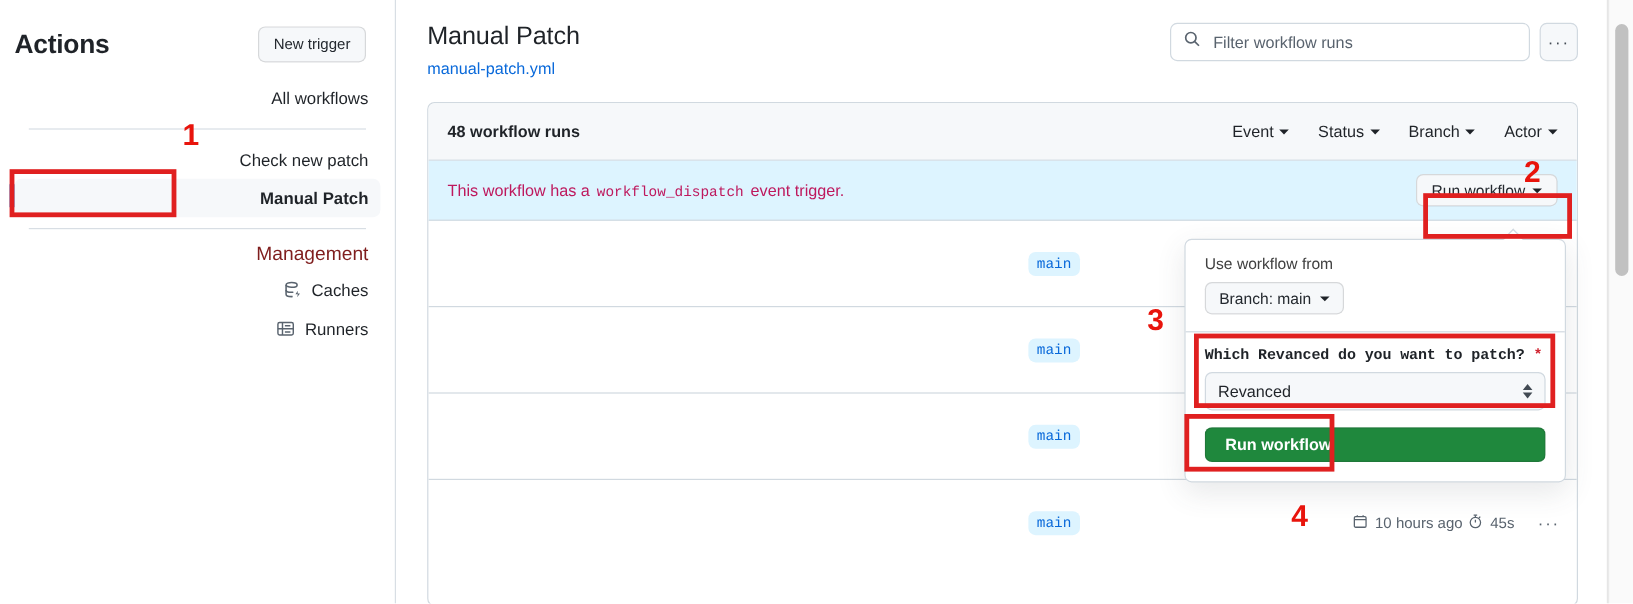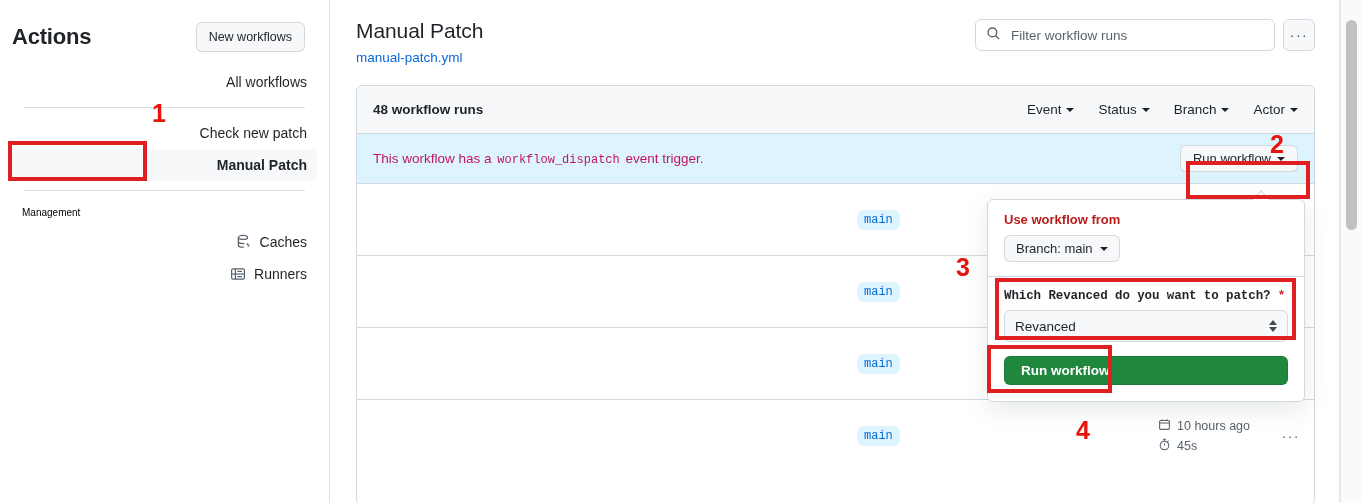--- a/index.html
+++ b/index.html
@@ -52,22 +52,23 @@
     background: #f6f8fa; font-weight: 600;
   }
   .nav-item.selected::before {
     content: ""; position: absolute; left: -4px; top: 3px;
     width: 4px; height: 22px; background: #0969da; border-radius: 6px;
   }
   .nav-divider {
     height: 1px; background: #d8dee4; margin: 9px 12px 9px 12px;
   }
   .nav-section-title {
-    font-size: 10px; color: #000000; padding: 4px 10px 4px 10px;
+    font-size: 16px; color: #7f1d1d; padding: 4px 10px 4px 10px;
     line-height: 18px;
+    text-align: right;
   }
   .nav-icon { width: 16px; height: 16px; flex: 0 0 16px; color: #59636e; display:inline-flex; align-items:center; justify-content:center;}
 
   
   .main {
     position: absolute; left: 331px; top: 0; right: 21px; height: 503px;
     background: #ffffff; padding: 0;
   }
   .main-head {
     display: flex; align-items: flex-start; justify-content: space-between;
@@ -136,23 +137,23 @@
     position: relative;
   }
   .run-row:last-child { border-bottom: none; }
   .branch-badge {
     font-family: "Liberation Mono", monospace; font-size: 12px;
     color: #0969da; background: #ddf4ff; border-radius: 6px;
     padding: 1px 7px; line-height: 18px; display: inline-block;
     position: absolute; left: 500px;
   }
   .run-meta {
-    position: absolute; right: 64px; top: 50%; transform: translateY(-50%);
+    position: absolute; right: 52px; top: 50%; transform: translateY(-50%);
     font-size: 12.5px; color: #59636e; text-align: left;
-    display: flex; flex-direction: column; gap: 4px; white-space: nowrap;
+    display: flex; flex-direction: row; gap: 4px; white-space: nowrap;
   }
   .meta-line { display: flex; align-items: center; gap: 6px; }
   .row-kebab {
     position: absolute; right: 14px; top: 50%; transform: translateY(-50%);
     color: #59636e; font-size: 14px; letter-spacing: 1.5px; cursor: pointer;
     line-height: 8px;
   }
 
   
   .popover {
@@ -160,21 +161,21 @@
     background: #ffffff; border: 1px solid #d1d9e0; border-radius: 6px;
     box-shadow: 0 8px 24px rgba(66,74,83,.12);
     z-index: 40;
   }
   .popover-caret {
     position: absolute; top: -7px; left: 267px; width: 12px; height: 12px;
     background: #ffffff; border-left: 1px solid #d1d9e0; border-top: 1px solid #d1d9e0;
     transform: rotate(45deg);
   }
   .pop-section { padding: 12px 16px 0 16px; }
-  .pop-label { font-size: 13px; font-weight: 700; color: #b91c1c; margin-bottom: 8px; }
+  .pop-label { font-size: 13px; font-weight: 400; color: #404040; margin-bottom: 8px; }
   .branch-select {
     display: inline-flex; align-items: center; gap: 7px;
     background: #f6f8fa; border: 1px solid rgba(31,35,40,.15); border-radius: 6px;
     font-size: 13px; color: #24292f; padding: 5px 11px; cursor: pointer;
   }
   .pop-divider { height: 1px; background: #d1d9e0; margin: 14px 0 0 0; }
   .field-block { padding: 12px 16px 0 16px; }
   .field-label {
     font-family: "Liberation Mono", monospace; font-size: 12.5px;
     font-weight: 700; color: #1f2328; margin-bottom: 7px; letter-spacing: -0.1px;
@@ -226,21 +227,21 @@
 </head>
 <body>
 
 <div id="page">
 
   <div class="tab-underline"></div>
 
   <div class="sidebar">
     <div class="sidebar-header">
       <div class="sidebar-title">Actions</div>
-      <div class="new-workflow-btn">New workflows</div>
+      <div class="new-workflow-btn">New trigger</div>
     </div>
 
     <div class="nav-list">
       <div class="nav-item">
         <span>All workflows</span>
       </div>
       <div class="nav-divider"></div>
       <div class="nav-item">
         <span>Check new patch</span>
       </div>

